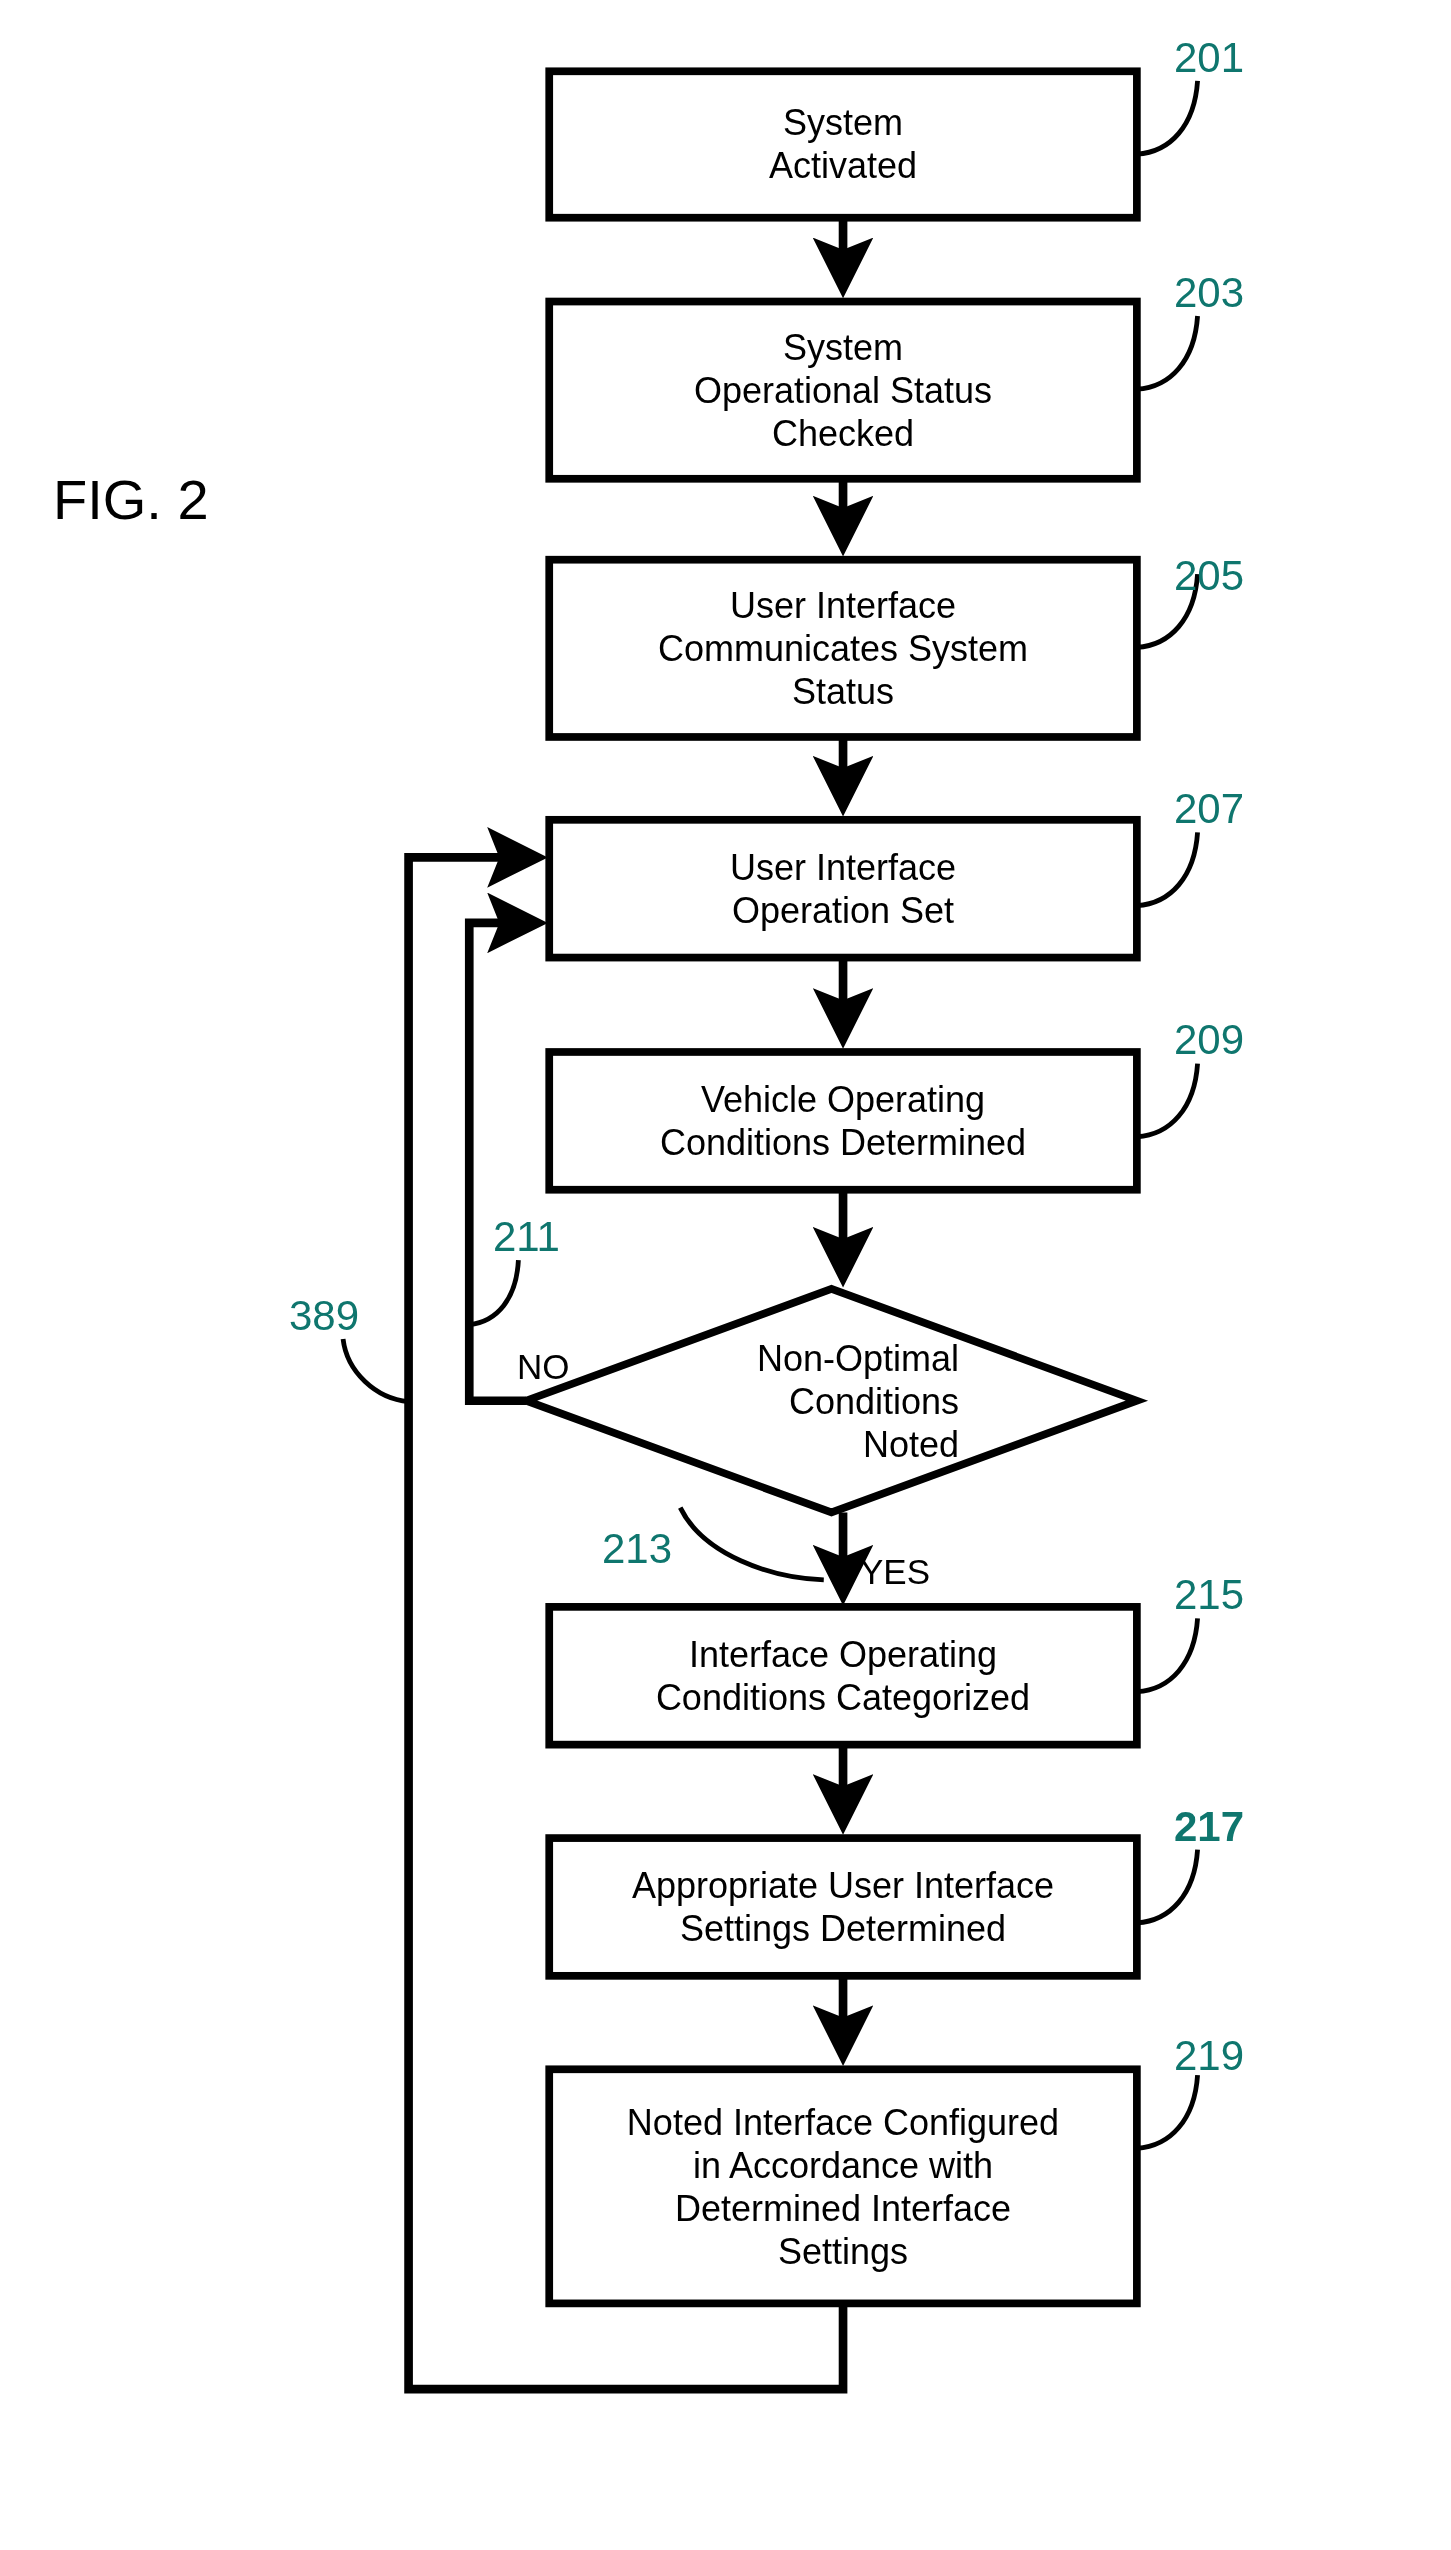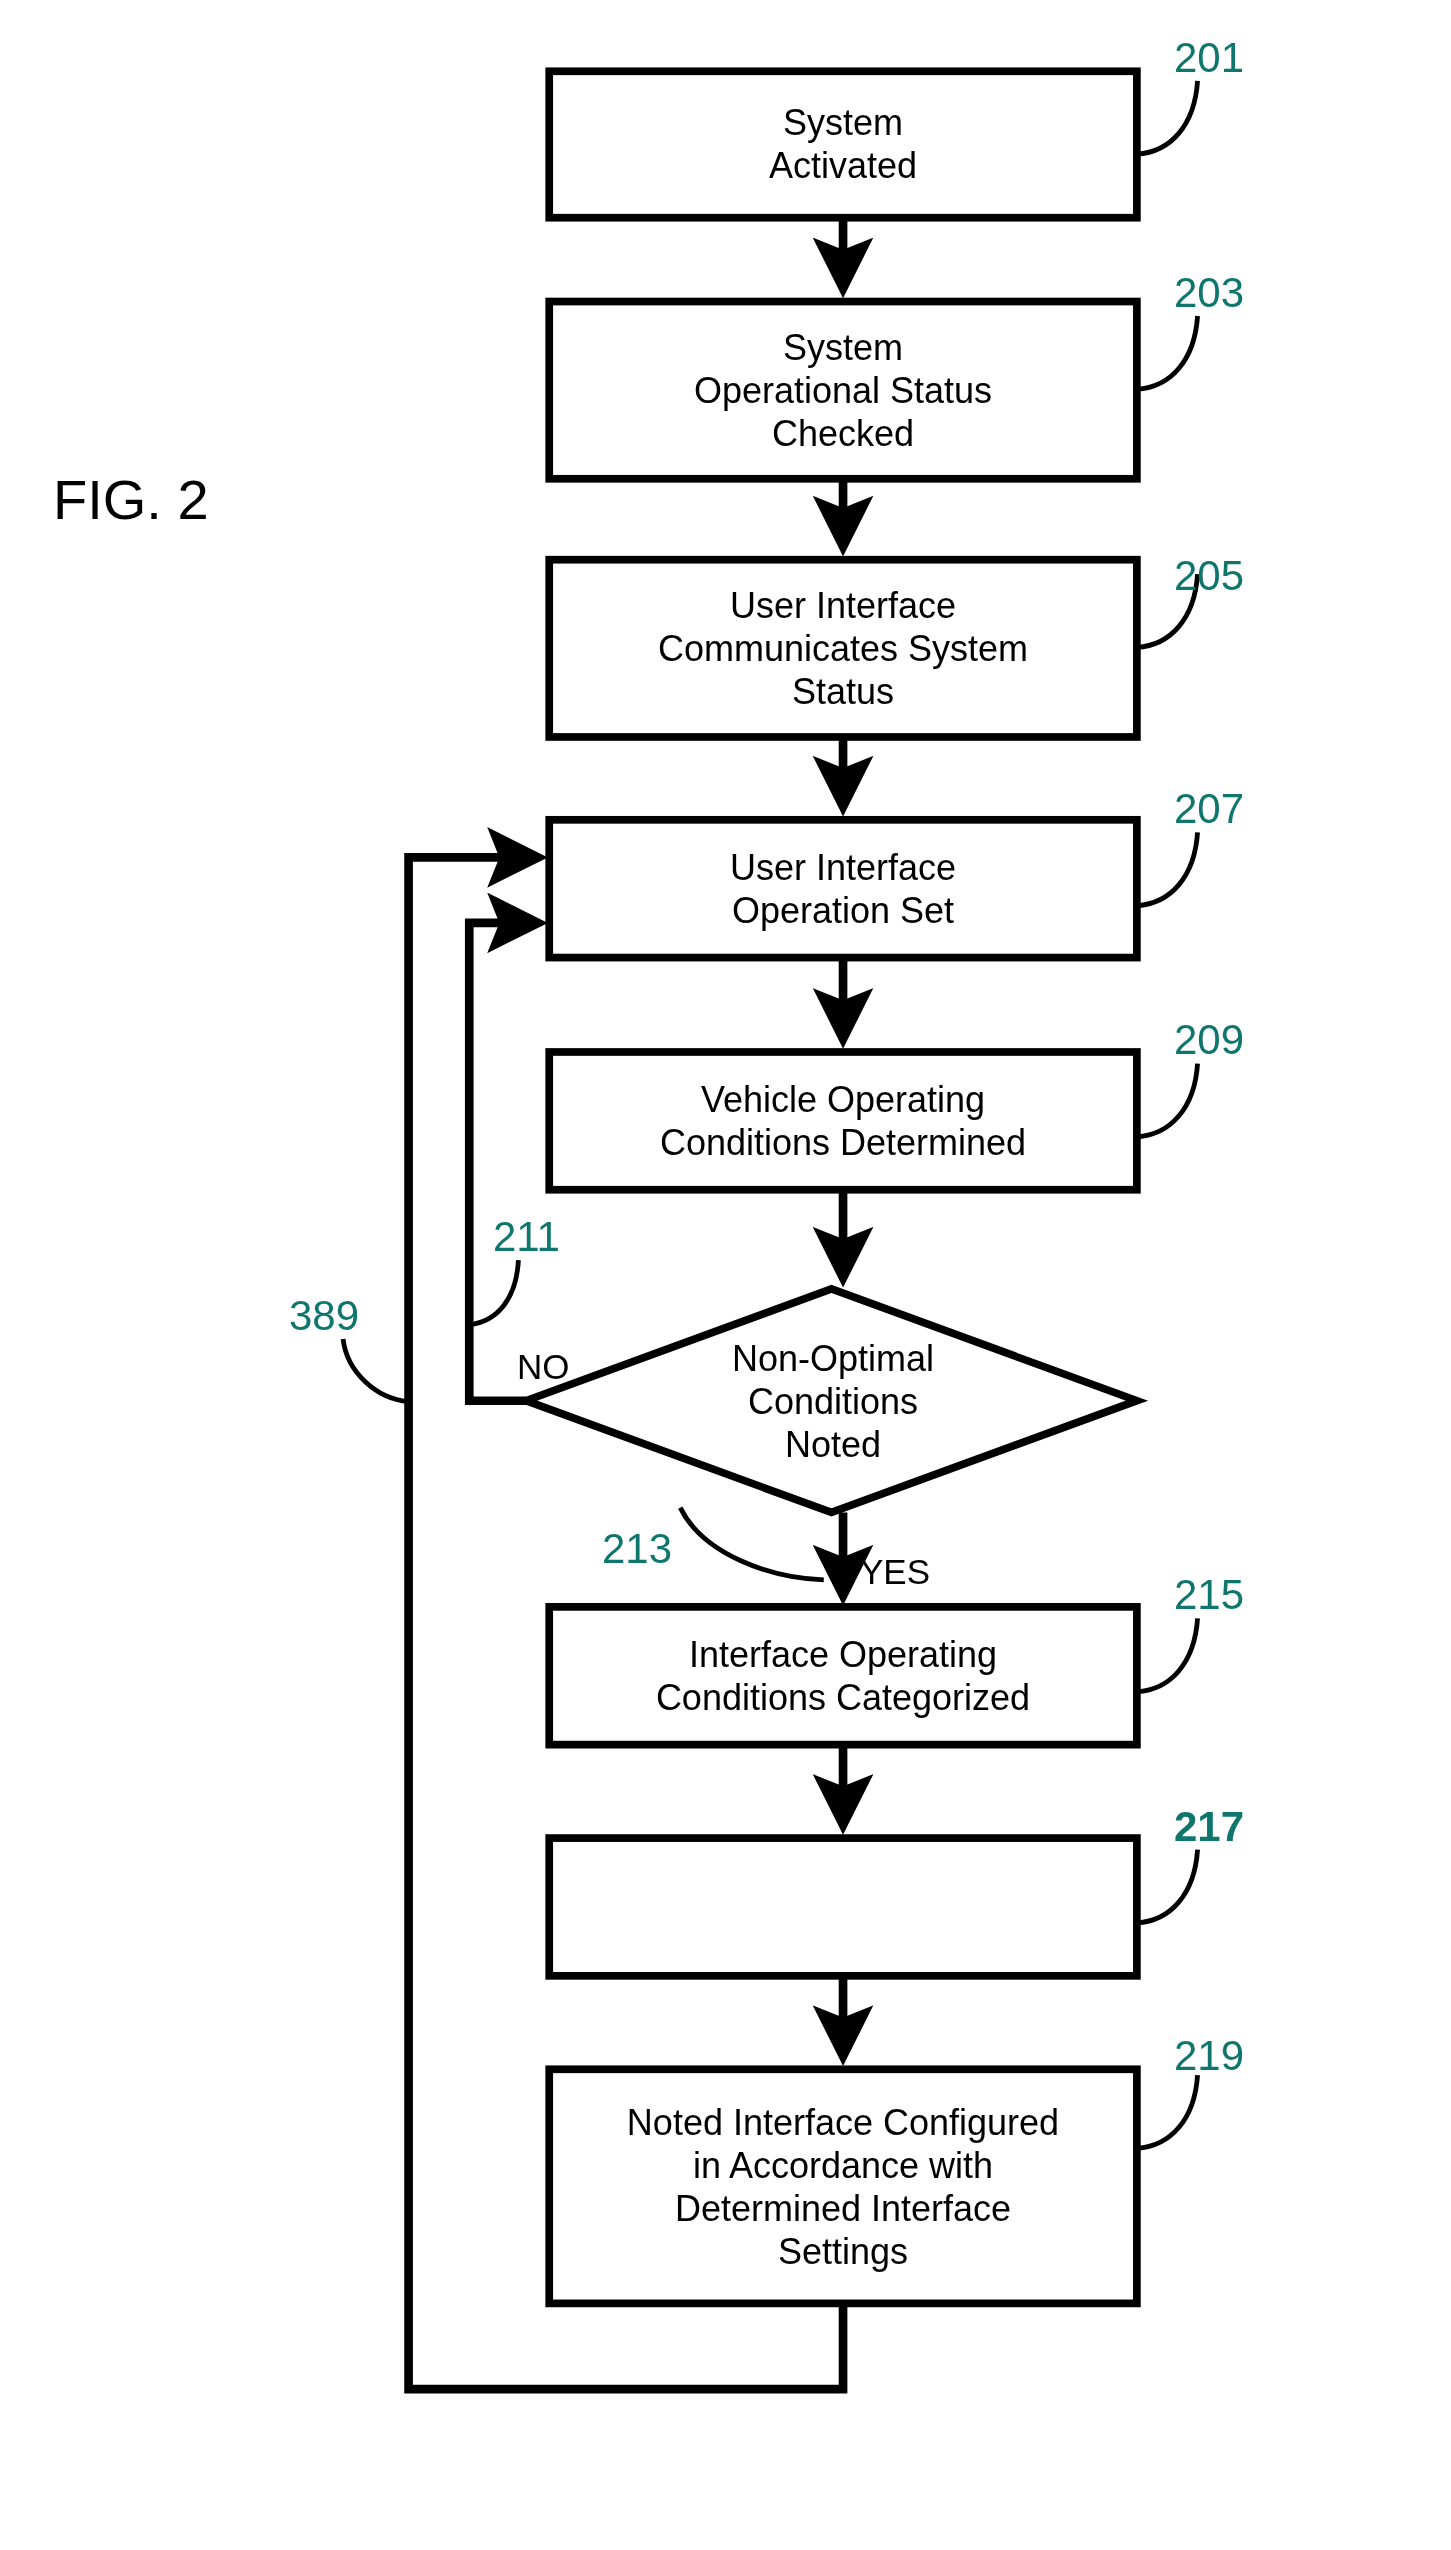--- a/index.html
+++ b/index.html
@@ -147,27 +147,29 @@
   <div class="node-text" style="left:549px; top:560px; width:588px; height:177px;">User Interface
 Communicates System
 Status</div>
 
   <div class="node-text" style="left:549px; top:820px; width:588px; height:138px;">User Interface
 Operation Set</div>
 
   <div class="node-text" style="left:549px; top:1052px; width:588px; height:138px;">Vehicle Operating
 Conditions Determined</div>
 
-  <div class="node-text" style="left:597px; top:1297px; width:472px; height:208px;">Non-Optimal
+  <div class="node-text" style="left:622px; top:1297px; width:472px; height:208px;text-align:right;">Non-Optimal
 Conditions
 Noted</div>
 
   <div class="node-text" style="left:549px; top:1607px; width:588px; height:138px;">Interface Operating
 Conditions Categorized</div>
 
+  <div class="node-text" style="left:549px; top:1838px; width:588px; height:138px;">Appropriate User Interface
+Settings Determined</div>
 
   <div class="node-text" style="left:549px; top:2070px; width:588px; height:234px;">Noted Interface Configured
 in Accordance with
 Determined Interface
 Settings</div>
 
   <div class="ref-num" style="left:1174px; top:37px;">201</div>
 
   <div class="ref-num" style="left:1174px; top:272px;">203</div>
 

